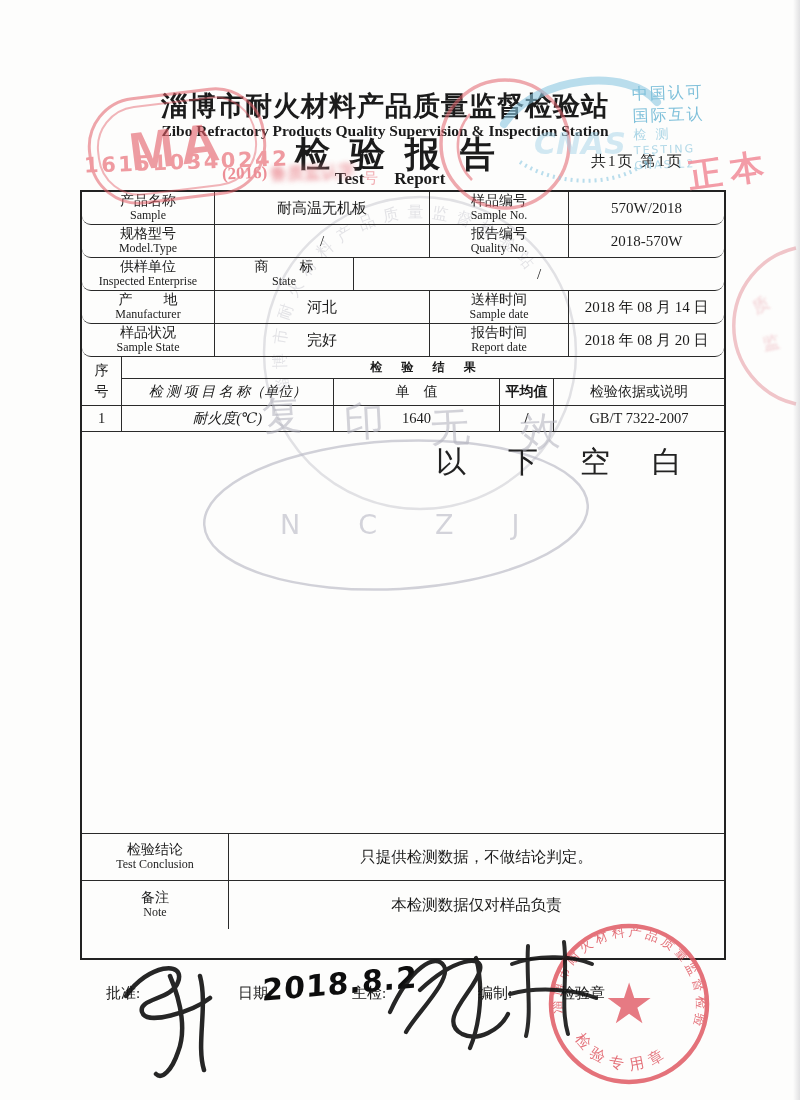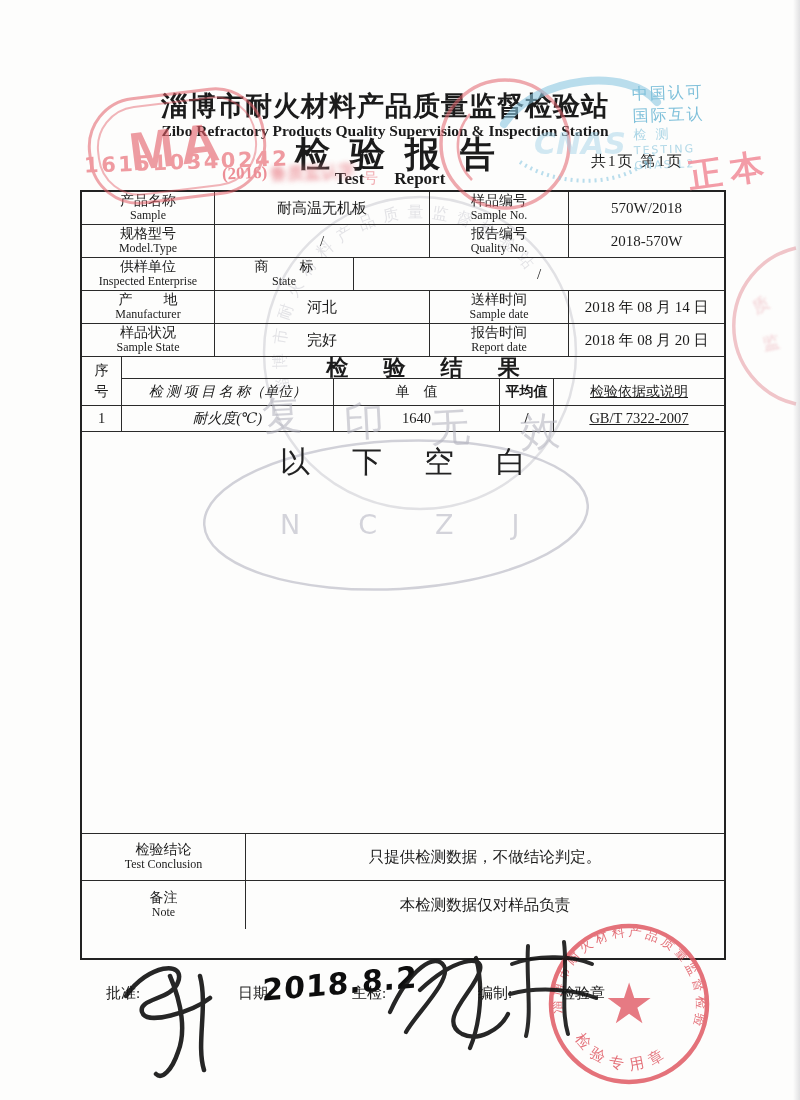--- a/index.html
+++ b/index.html
@@ -13,38 +13,38 @@
   .page-info{left:559px;top:152px;font-size:15px;letter-spacing:2px;margin-left:32px;}
   .test-report{left:50px;top:169px;width:680px;display:flex;justify-content:center;gap:30px;font-size:17px;font-weight:bold;}
   
   .tbl{left:80px;top:190px;width:646px;height:770px;border:2.5px solid #222;box-sizing:border-box;background:transparent;}
   .row{display:flex;border-bottom:1.5px solid #2a2a2a;box-sizing:border-box;}
   .cell{box-sizing:border-box;display:flex;flex-direction:column;justify-content:center;align-items:center;line-height:1.12;}
   .br{border-right:1.5px solid #2a2a2a;}
   .lcn{font-size:14px;}
   .len{font-size:12px;}
   .val{font-size:15px;}
-  .r-info{height:33px;}
+  .r-info{height:33px;border-radius:9px;}
   .ci1{width:133px;} .ci2{width:215px;} .ci3{width:139px;} .ci4{flex:1;}
   .sp3{letter-spacing:2.2em;text-indent:2.2em;}
   
   .res-head{height:49px;display:flex;border-bottom:1.5px solid #2a2a2a;box-sizing:border-box;}
   .seq-col{width:40px;border-right:1.5px solid #2a2a2a;display:flex;flex-direction:column;justify-content:center;align-items:center;font-size:14px;line-height:1.5;box-sizing:border-box;}
   .res-right{flex:1;display:flex;flex-direction:column;}
-  .res-title{height:22px;display:flex;justify-content:center;align-items:center;font-size:22px;font-weight:bold;letter-spacing:1.6em;text-indent:1.6em;border-bottom:1.5px solid #2a2a2a;box-sizing:border-box;}
+  .res-title{height:22px;display:flex;justify-content:center;align-items:center;font-size:12px;font-weight:bold;letter-spacing:1.6em;text-indent:1.6em;border-bottom:1.5px solid #2a2a2a;box-sizing:border-box;}
   .res-cols{flex:1;display:flex;}
-  .cr1{width:212px;font-style:italic;} .cr2{width:166px;} .cr3{width:54px;font-weight:bold;} .cr4{flex:1;text-decoration:underline;}
+  .cr1{width:212px;font-style:italic;} .cr2{width:166px;} .cr3{width:54px;font-weight:bold;} .cr4{flex:1;}
   .hdr{font-size:14px;}
   .res-row{height:26px;display:flex;border-bottom:1.5px solid #2a2a2a;box-sizing:border-box;}
   .rr0{width:40px;} 
   .res-row .cell{font-size:14.5px;}
   .blank-cell{height:402px;border-bottom:1.5px solid #2a2a2a;box-sizing:border-box;position:relative;}
-  .blank-text{position:absolute;top:10px;left:0;width:100%;text-align:center;font-size:30px;letter-spacing:1.4em;text-indent:1.4em;color:#222;}
+  .blank-text{position:absolute;top:10px;left:0;width:100%;text-align:right;font-size:30px;letter-spacing:1.4em;text-indent:1.4em;color:#222;}
   .c-row{height:47px;} .n-row{height:48px;border-bottom:none;}
-  .cl1{width:164px;} .cl2{flex:1;}
+  .cl1{width:147px;} .cl2{flex:1;}
   .concl-text{font-size:15.5px;}
   
   .f-label{font-size:15px;top:984px;}
   
   .stamp{pointer-events:none;}
   .cma-box{left:88px;top:92px;width:172px;height:102px;border:3.5px solid rgba(226,92,102,.55);border-radius:50px;transform:rotate(-7deg);display:flex;justify-content:center;align-items:center;}
   .cma-box .inner{position:absolute;inset:6px;border:2px solid rgba(226,92,102,.45);border-radius:42px;}
   .cma-ma{font-size:54px;font-weight:bold;color:rgba(226,92,102,.6);letter-spacing:6px;font-family:"Liberation Sans","DejaVu Sans",sans-serif;}
   .cma-num{left:84px;top:150px;font-size:21px;font-weight:bold;color:#ef9aa0;letter-spacing:2.5px;transform:rotate(-2deg);font-family:"DejaVu Sans",sans-serif;}
   .cma-cert{left:222px;top:162px;font-size:17px;color:#ec8e96;transform:rotate(-2deg);display:flex;gap:3px;font-weight:bold;}

